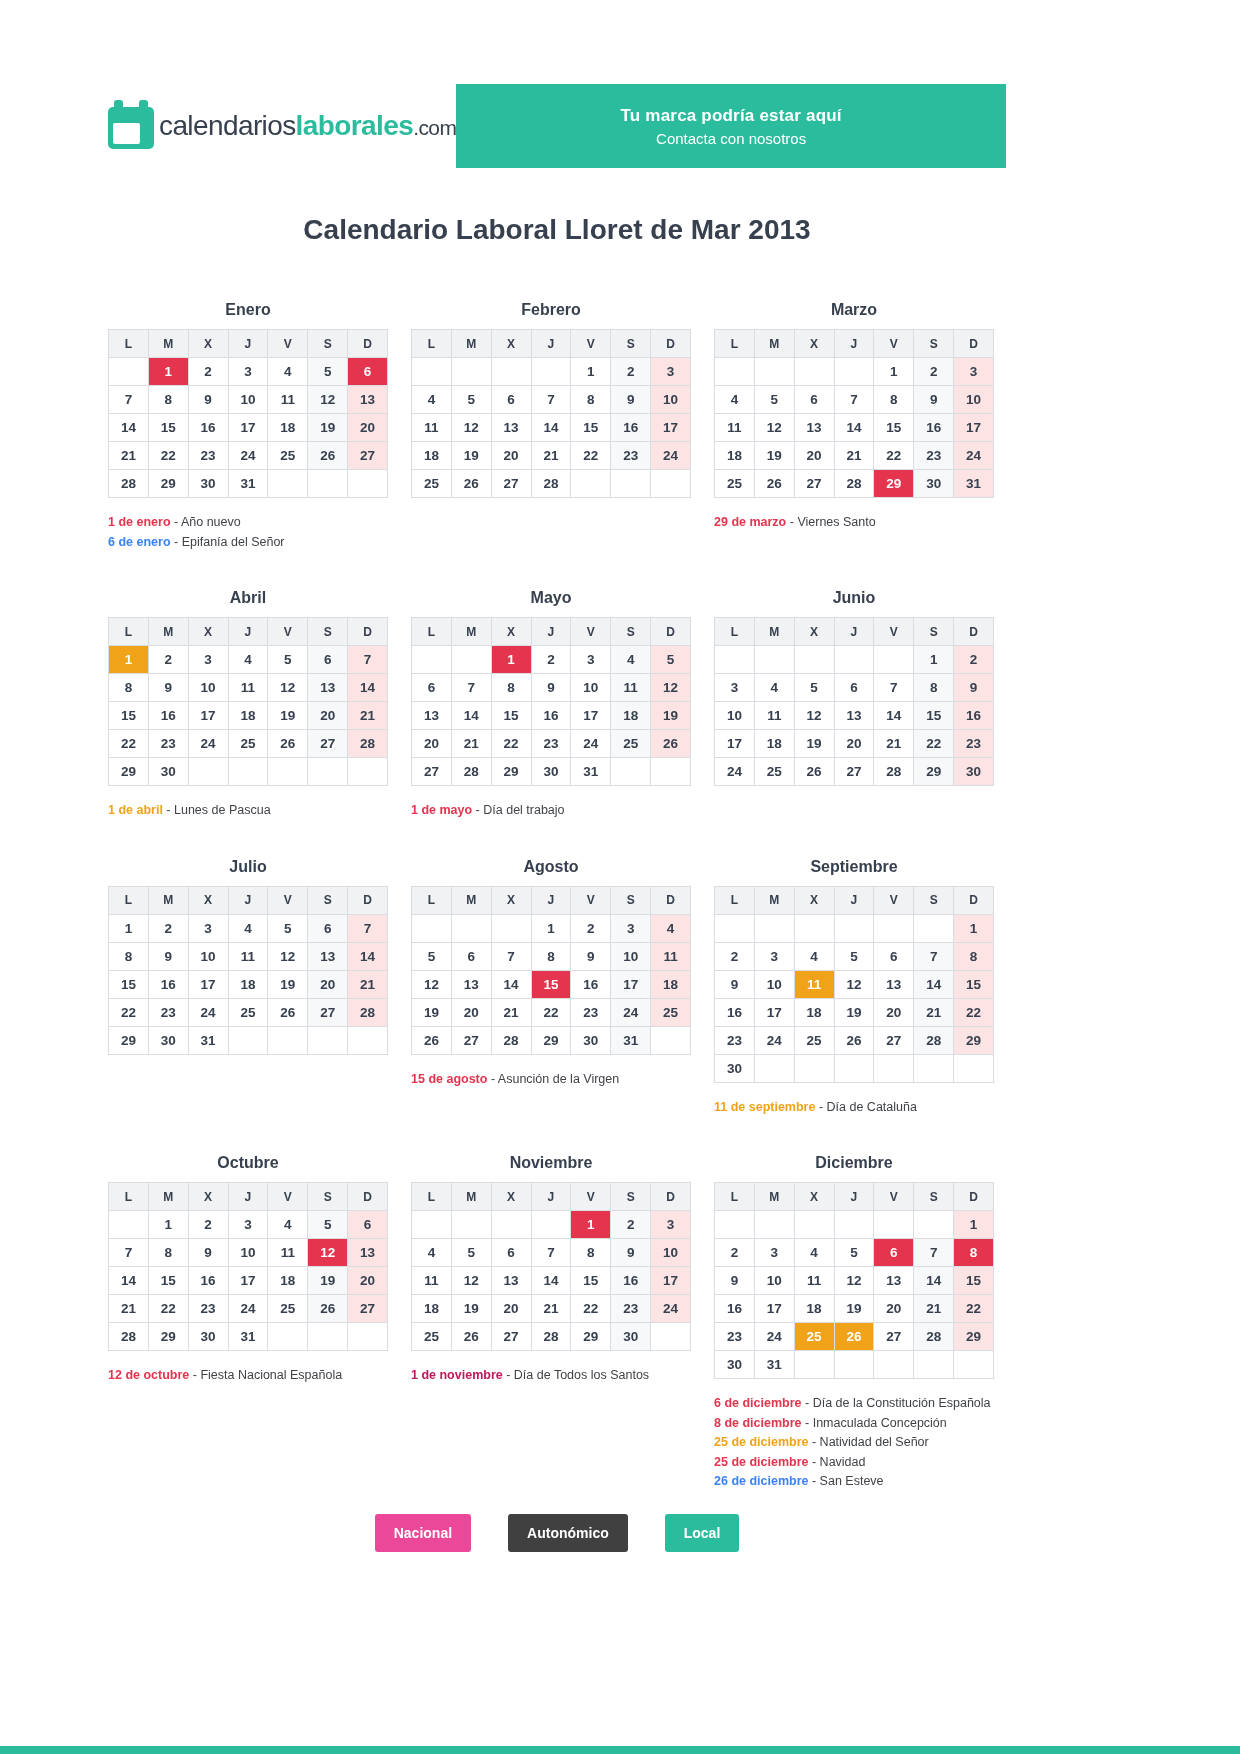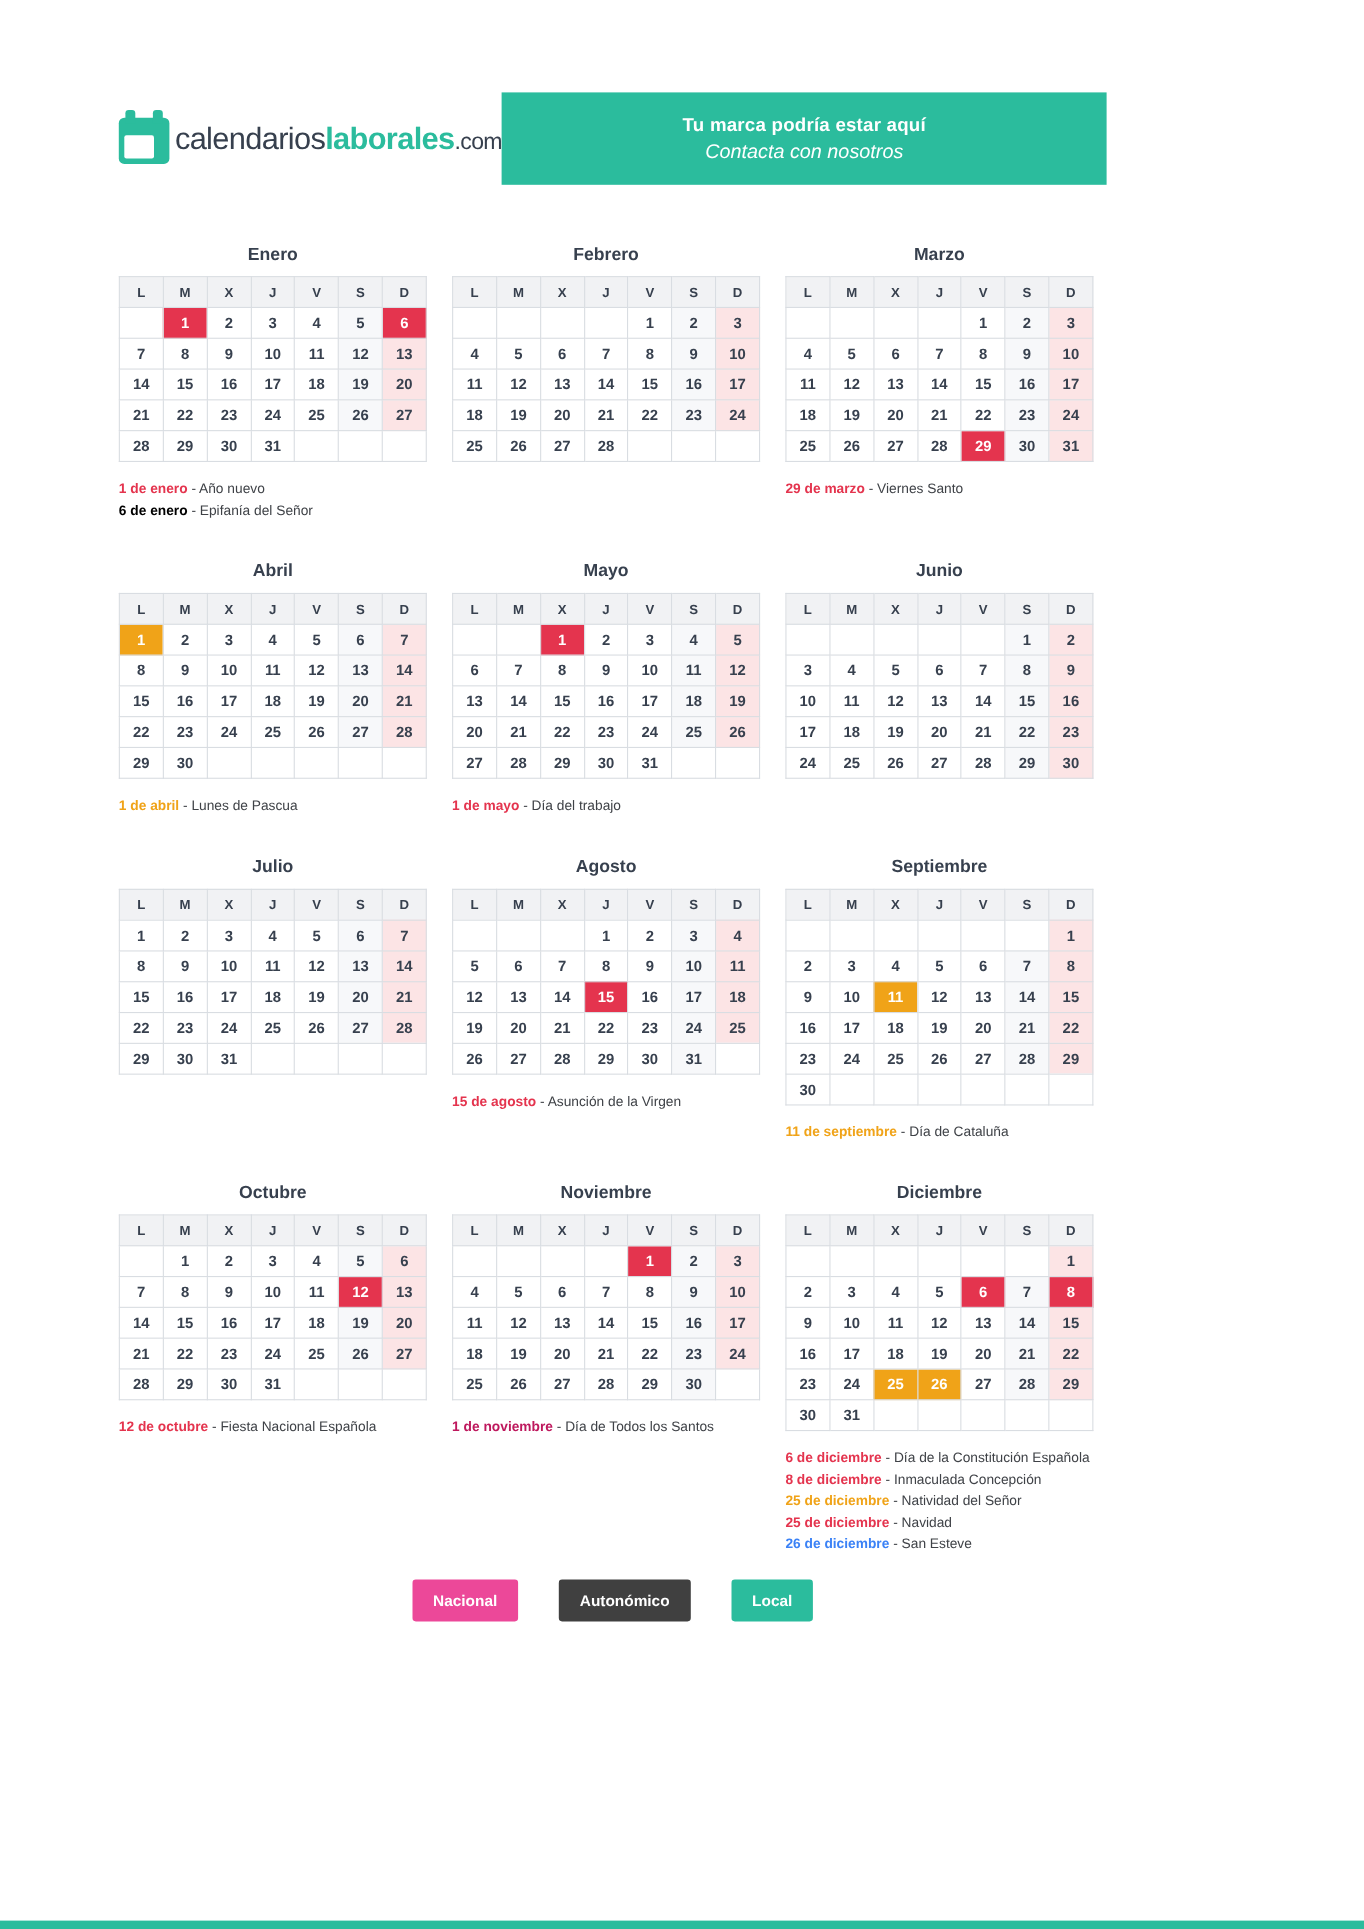--- a/index.html
+++ b/index.html
@@ -14,21 +14,21 @@
   .logo-icon { position: relative; width: 46px; height: 42px; background: var(--teal); border-radius: 5px; margin-top: 4px; }
   .logo-icon::before, .logo-icon::after { content: ""; position: absolute; top: -7px; width: 9px; height: 12px; background: var(--teal); border-radius: 3px 3px 0 0; }
   .logo-icon::before { left: 6px; }
   .logo-icon::after { right: 6px; }
   .logo-page { position: absolute; left: 5px; bottom: 5px; width: 27px; height: 21px; background: #fff; border-radius: 2px; }
   .logo-text { font-size: 28px; color: var(--dark); letter-spacing: -0.6px; white-space: nowrap; }
   .logo-text .hl { color: var(--teal); font-weight: bold; }
   .logo-text .tld { font-size: 21px; }
   .banner { width: 550px; background: var(--teal); color: #fff; display: flex; flex-direction: column; justify-content: center; align-items: center; gap: 4px; cursor: pointer; }
   .banner-line1 { font-weight: bold; font-size: 17px; letter-spacing: 0.2px; }
-  .banner-line2 { font-size: 18px; font-style: italic; }
+  .banner-line2 { font-size: 15px; }
 
   
   h1.page-title { text-align: center; font-size: 28px; color: var(--dark); margin: 46px 0 0 0; font-weight: bold; }
 
   
   #months-grid { display: grid; grid-template-columns: repeat(3, 280px); column-gap: 23px; row-gap: 38px; align-items: start; margin-top: 54px; }
   .month-name { font-size: 16px; font-weight: bold; color: var(--dark); text-align: center; margin: 0 0 10px 0; line-height: 19px; }
   table.cal { border-collapse: collapse; table-layout: fixed; }
   .cal th { width: 40px; height: 28px; background: var(--head-bg); border: 1px solid var(--border); font-size: 12px; color: var(--dark); font-weight: bold; text-align: center; }
   .cal td { width: 40px; height: 28px; border: 1px solid var(--border); font-size: 13.5px; font-weight: bold; color: var(--dark); text-align: center; background: #fff; }
@@ -59,20 +59,21 @@
           <span class="logo-page"></span>
         </span>
         <span class="logo-text"><span>calendarios</span><b class="hl">laborales</b><span class="tld">.com</span></span>
       </div>
       <div class="banner">
         <div class="banner-line1">Tu marca podría estar aquí</div>
         <div class="banner-line2">Contacta con nosotros</div>
       </div>
     </header>
 
+    <h1 class="page-title">Calendario Laboral Lloret de Mar 2013</h1>
 
     <div id="months-grid">
         <section class="month">
           <h2 class="month-name">Enero</h2>
           <table class="cal">
             <thead>
               <tr>
                 <th>L</th>
                 <th>M</th>
                 <th>X</th>
@@ -125,21 +126,21 @@
                 <td>30</td>
                 <td>31</td>
                 <td></td>
                 <td></td>
                 <td></td>
               </tr>
             </tbody>
           </table>
           <div class="notes">
             <div class="note"><span class="note-date" style="color: rgb(228, 52, 78);">1 de enero</span> - <span class="note-text">Año nuevo</span></div>
-            <div class="note"><span class="note-date" style="color: #000000;">6 de enero</span> - <span class="note-text">Epifanía del Señor</span></div>
+            <div class="note"><span class="note-date" style="color: #3b82f6;">6 de enero</span> - <span class="note-text">Epifanía del Señor</span></div>
           </div>
         </section>
         <section class="month">
           <h2 class="month-name">Febrero</h2>
           <table class="cal">
             <thead>
               <tr>
                 <th>L</th>
                 <th>M</th>
                 <th>X</th>

